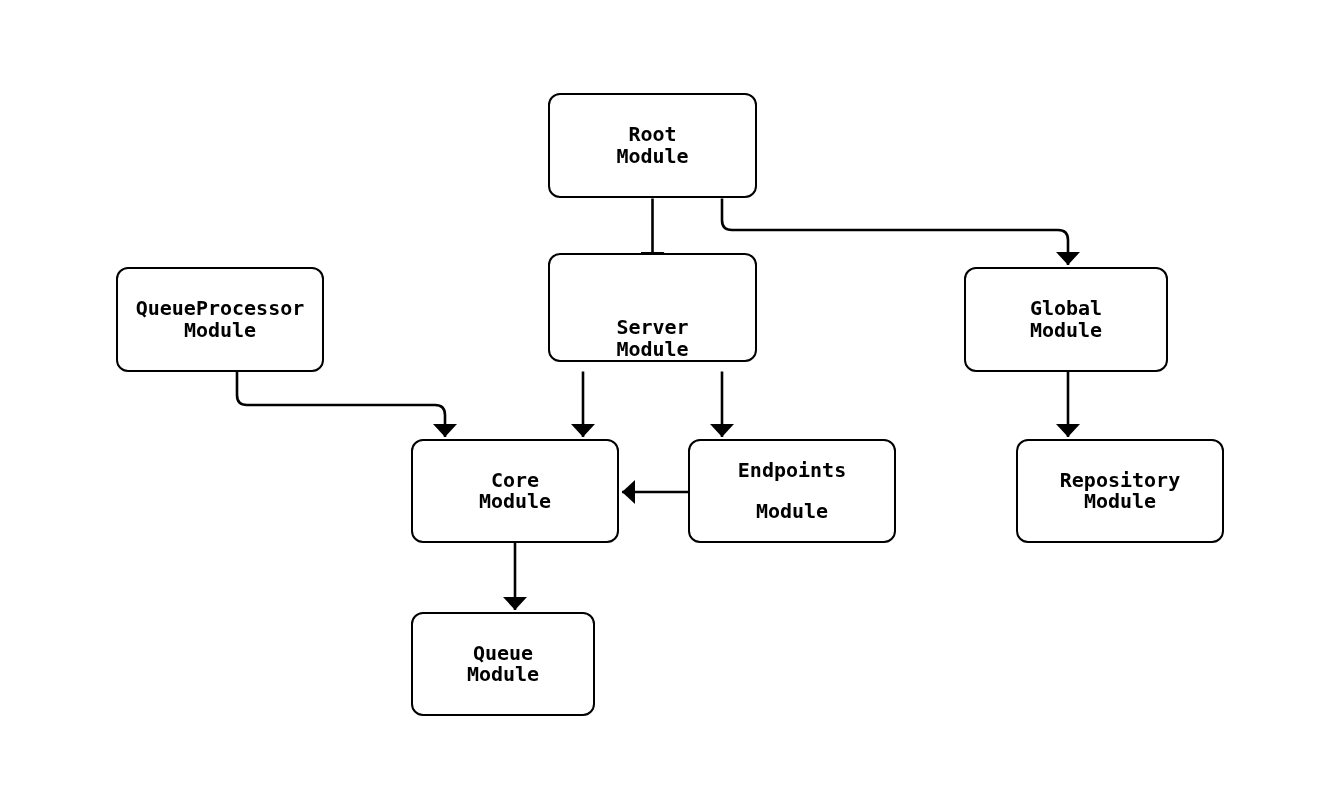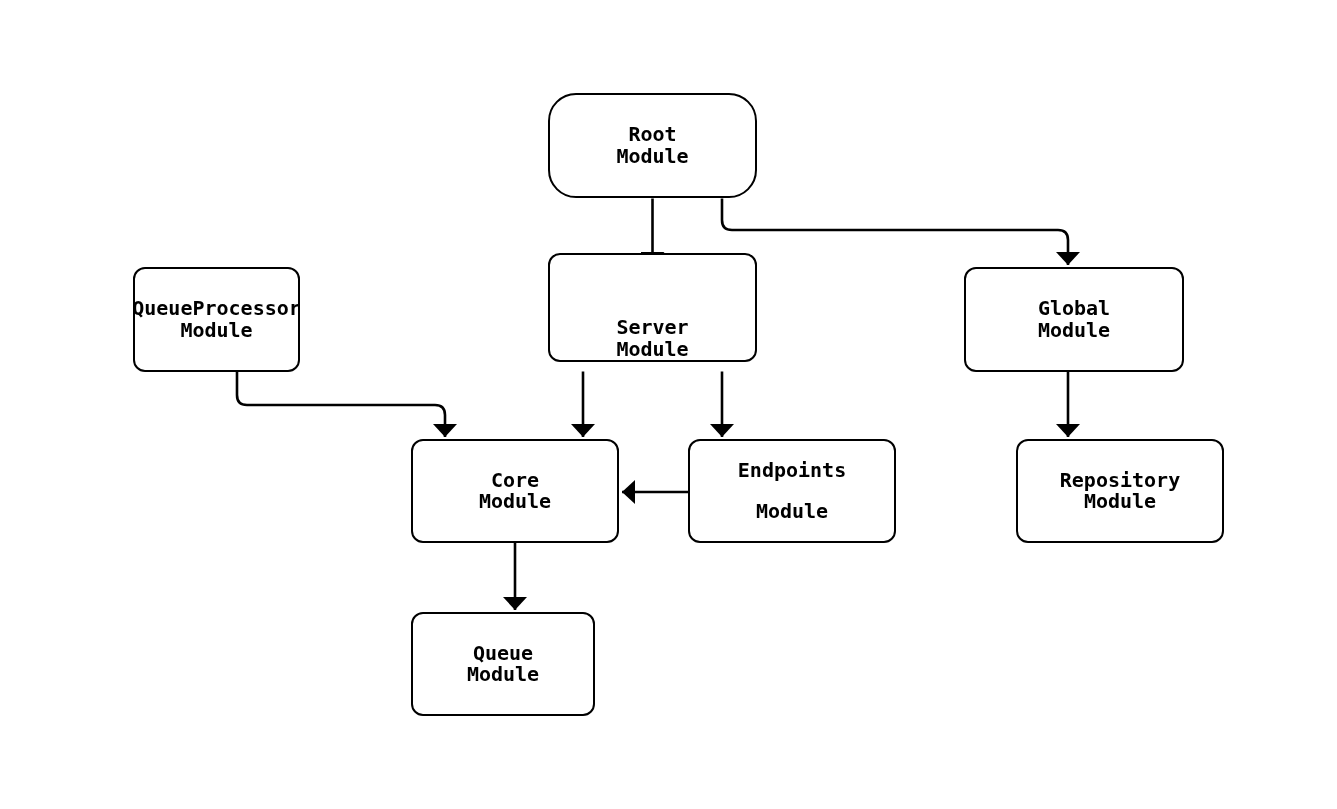--- a/index.html
+++ b/index.html
@@ -68,33 +68,33 @@
   <path class="edge" d="M 652.5 198.5 V 265" marker-end="url(#arrowhead)"></path>
       <path class="edge" d="M 722 198.5 V 220 Q 722 230 732 230 H 1058 Q 1068 230 1068 240 V 265" marker-end="url(#arrowhead)"></path>
       <path class="edge" d="M 237 371.5 V 395 Q 237 405 247 405 H 435 Q 445 405 445 415 V 437" marker-end="url(#arrowhead)"></path>
       <path class="edge" d="M 583 371.5 V 437" marker-end="url(#arrowhead)"></path>
       <path class="edge" d="M 722 371.5 V 437" marker-end="url(#arrowhead)"></path>
       <path class="edge" d="M 688.5 492 H 622" marker-end="url(#arrowhead)"></path>
       <path class="edge" d="M 1068 371.5 V 437" marker-end="url(#arrowhead)"></path>
       <path class="edge" d="M 515 542.5 V 610" marker-end="url(#arrowhead)"></path>
     </svg>
   <div id="node-layer">
-      <div class="node" style="left: 548px; top: 93px; width: 209px; height: 105px; border-radius: 28px;">
+      <div class="node" style="left: 548px; top: 93px; width: 209px; height: 105px;">
         <span class="node-line">Root</span>
         <span class="node-line">Module</span>
       </div>
-      <div class="node" style="left: 133px; top: 267px; width: 167px; height: 105px;">
+      <div class="node" style="left: 116px; top: 267px; width: 208px; height: 105px;">
         <span class="node-line">QueueProcessor</span>
         <span class="node-line">Module</span>
       </div>
       <div class="node" style="left: 548px; top: 253px; width: 209px; height: 109px; justify-content: flex-end;">
         <span class="node-line">Server</span>
         <span class="node-line">Module</span>
       </div>
-      <div class="node" style="left: 964px; top: 267px; width: 220px; height: 105px;">
+      <div class="node" style="left: 964px; top: 267px; width: 204px; height: 105px;">
         <span class="node-line">Global</span>
         <span class="node-line">Module</span>
       </div>
       <div class="node" style="left: 411px; top: 439px; width: 208px; height: 104px;">
         <span class="node-line">Core</span>
         <span class="node-line">Module</span>
       </div>
       <div class="node" style="left: 688px; top: 439px; width: 208px; height: 104px; gap: 19px;">
         <span class="node-line">Endpoints</span>
         <span class="node-line">Module</span>

